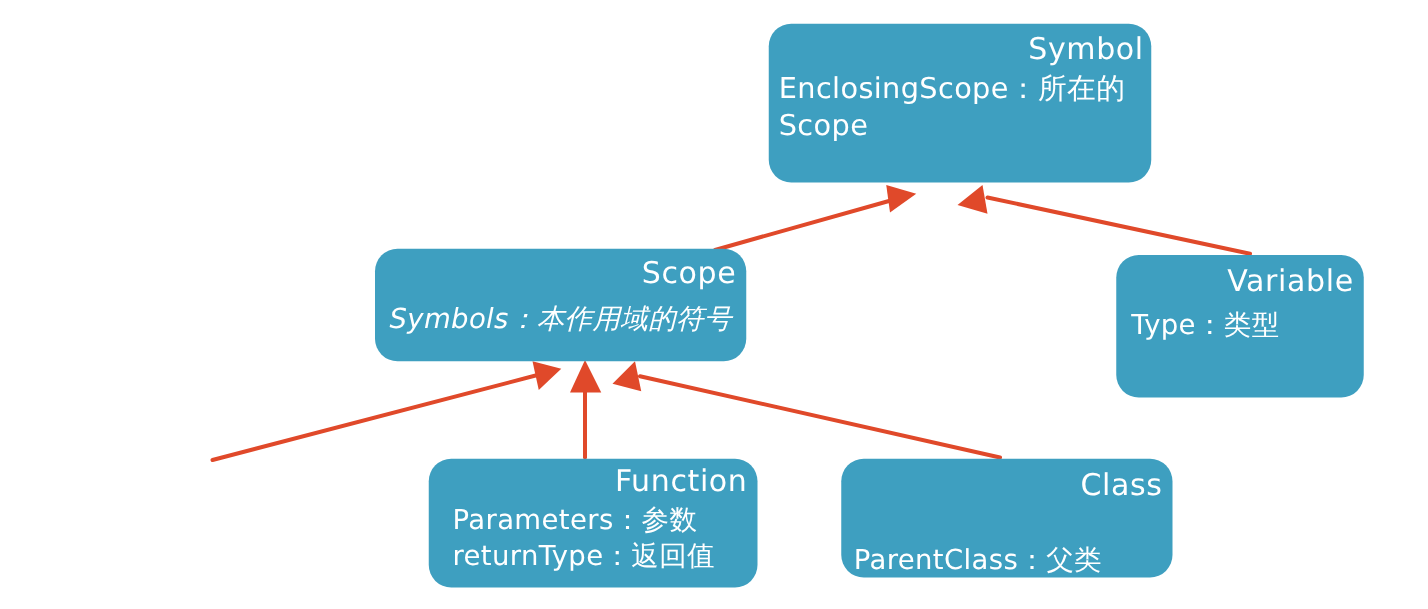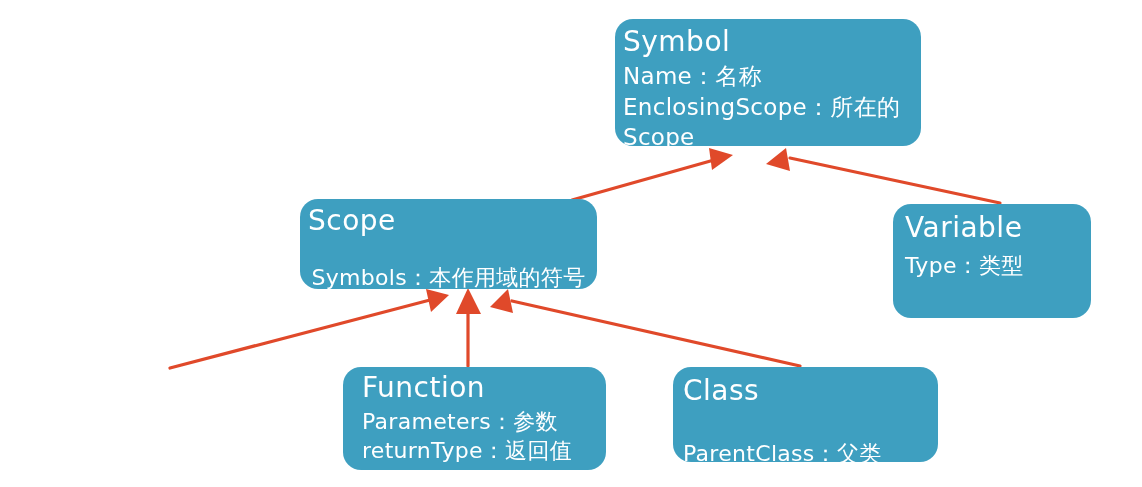--- a/index.html
+++ b/index.html
@@ -30,22 +30,22 @@
     box-sizing: border-box;
     background: #3e9fc0;
     border-radius: 18px;
     color: #ffffff;
     padding: 6px 12px 8px 12px;
     display: flex;
     flex-direction: column;
     z-index: 2;
   }
   .node-title {
-    text-align: left;
-    font-size: 28px;
+    text-align: right;
+    font-size: 24px;
     line-height: 1.32;
     letter-spacing: 0.5px;
     white-space: nowrap;
     font-weight: 400;
   }
   .node-attrs {
     font-size: 22px;
     line-height: 1.32;
     letter-spacing: 0.3px;
   }
@@ -62,21 +62,21 @@
   }
   #node-symbol .node-attrs { font-size: 23px; line-height: 1.33; }
   
   #node-scope {
     left: 300px;
     top: 199px;
     width: 297px;
     height: 90px;
     padding: 4px 8px 6px 8px;
   }
-  #node-scope .node-attrs { text-align: center; margin-top: 23px; }
+  #node-scope .node-attrs { text-align: center; margin-top: 6px; font-style: italic; }
   
   #node-variable {
     left: 893px;
     top: 204px;
     width: 198px;
     height: 114px;
     padding: 6px 8px 6px 12px;
   }
   #node-variable .node-attrs { margin-top: 4px; }
   
@@ -135,21 +135,20 @@
 
     <g>
       <line x1="800" y1="366" x2="512" y2="301" stroke="#e0492a" stroke-width="3.2" stroke-linecap="round"></line>
       <polygon points="508,289 490,307 513,313" fill="#e0492a"></polygon>
     </g>
   </svg>
 
   <div class="node" id="node-symbol">
     <div class="node-title">Symbol</div>
     <div class="node-attrs">
-      <div class="attr-line">Name：名称</div>
       <div class="attr-line">EnclosingScope：所在的Scope</div>
     </div>
   </div>
 
   <div class="node" id="node-scope">
     <div class="node-title">Scope</div>
     <div class="node-attrs">
       <div class="attr-line">Symbols：本作用域的符号</div>
     </div>
   </div>

